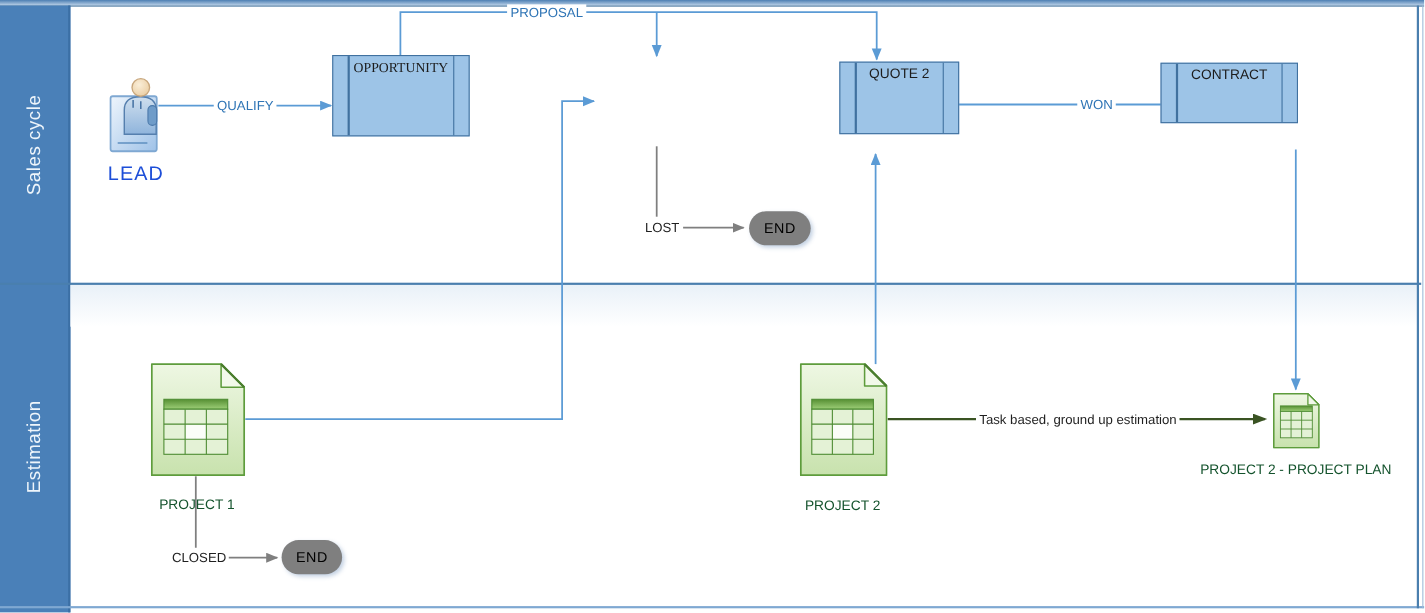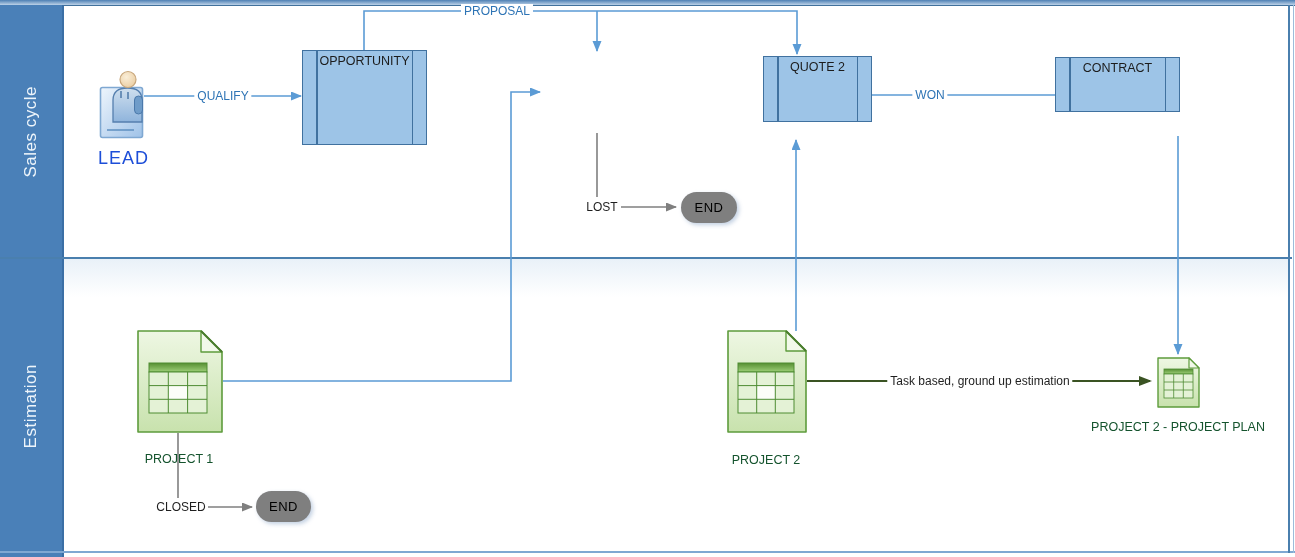--- a/index.html
+++ b/index.html
@@ -120,39 +120,39 @@
       <rect x="2.5" y="17.5" width="42" height="50" rx="2" fill="url(#glead)" stroke="#7fa8d2" stroke-width="1.6"></rect>
       <line x1="9" y1="60" x2="36" y2="60" stroke="#5e8fc0" stroke-width="1.5"></line>
       <path d="M15,52 V30 Q15,18 29.5,18 Q44,18 44,30 V52 Z" fill="url(#gbody)" stroke="#557fae" stroke-width="1.3"></path>
       <rect x="36.5" y="26" width="8" height="18" rx="4" fill="#6f9cc9" stroke="#4b79ab" stroke-width="1"></rect>
       <path d="M23,21 V28 M30,22 V29" stroke="#3d6b9e" stroke-width="1.3" fill="none"></path>
       <circle cx="30" cy="9.5" r="8" fill="url(#ghead)" stroke="#c8a77d" stroke-width="1.2"></circle>
     </svg>
   </div>
   <div class="lead-label">LEAD</div>
 
-  <div class="pbox" style="left:302px;top:50px;width:125px;height:95px;">
+  <div class="pbox" style="left:302px;top:50px;width:125px;height:74px;font-family:Liberation Serif, serif;">
     <div class="bar-l"></div>
     <div class="bar-r"></div>
     <div class="blabel">OPPORTUNITY</div>
   </div>
   <div class="pbox" style="left:722px;top:56px;width:109px;height:66px;margin-left:41px;">
     <div class="bar-l"></div>
     <div class="bar-r"></div>
     <div class="blabel">QUOTE 2</div>
   </div>
   <div class="pbox" style="left:1055px;top:57px;width:125px;height:55px;">
     <div class="bar-l"></div>
     <div class="bar-r"></div>
     <div class="blabel">CONTRACT</div>
   </div>
 
   <div class="clabel blue" style="left:223px;top:89px;">QUALIFY</div>
   <div class="clabel blue" style="left:497px;top:4px;">PROPOSAL</div>
-  <div class="clabel blue" style="left:930px;top:88px;">WON</div>
+  <div class="clabel blue" style="left:997px;top:88px;">WON</div>
   <div class="clabel dark nobg" style="left:602px;top:200px;">LOST</div>
   <div class="clabel dark nobg" style="left:181px;top:500px;">CLOSED</div>
   <div class="clabel dark" style="left:980px;top:374px;">Task based, ground up estimation</div>
 
   <div class="endpill" style="left:681px;top:192px;width:56px;height:31px;line-height:31px;">END</div>
   <div class="endpill" style="left:256px;top:491px;width:55px;height:31px;line-height:31px;">END</div>
 
   <div class="abs" style="left:137px;top:330px;">
     <svg width="86" height="103" viewBox="0 0 86 103">
       <defs>

